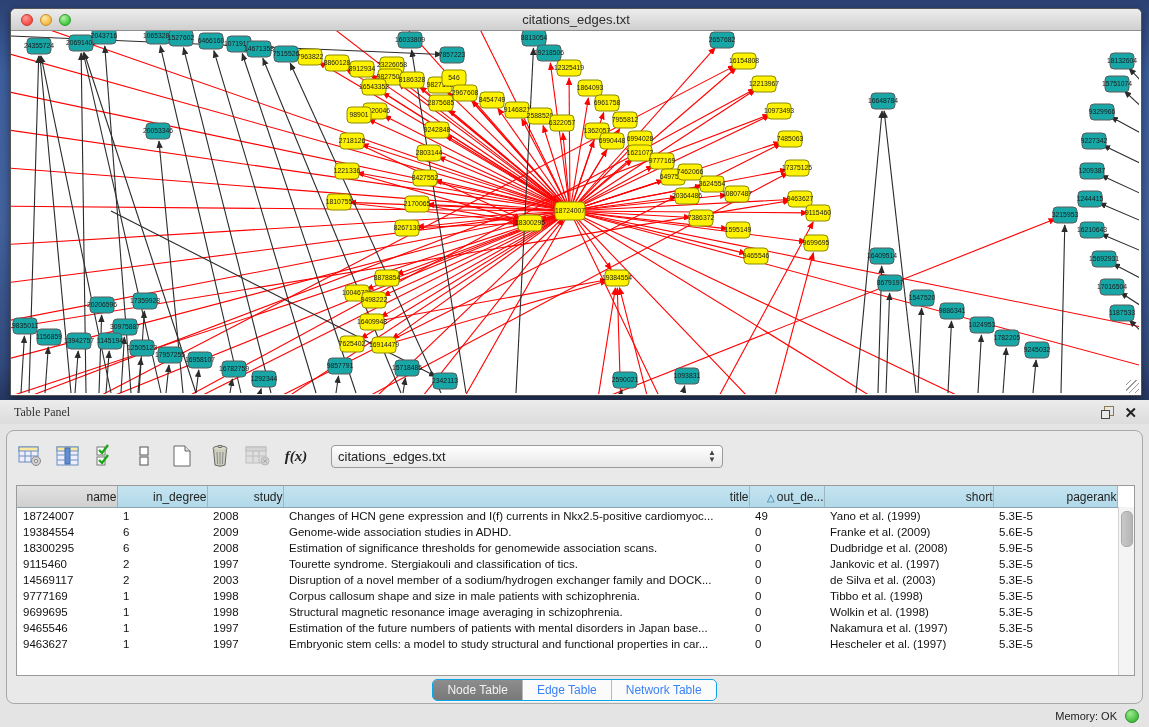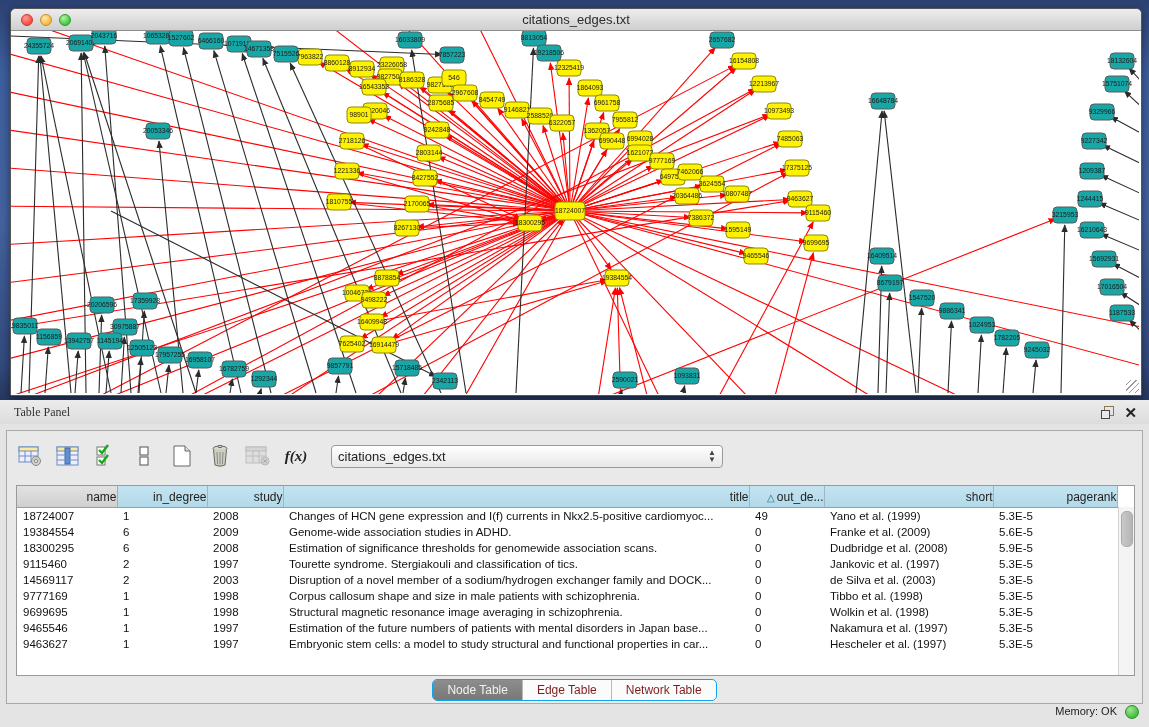--- a/index.html
+++ b/index.html
@@ -31,21 +31,21 @@
   .panel-header .ph-title{margin-left:14px;font-family:Liberation Serif, serif;}
   .panel-header .ph-icons{margin-left:auto;margin-right:12px;display:flex;align-items:center;gap:10px;}
   .float-ic{width:13px;height:13px;position:relative;display:inline-block;}
   .float-ic:before{content:"";position:absolute;left:3px;top:0;width:8px;height:8px;border:1px solid #8a7a4a;}
   .float-ic:after{content:"";position:absolute;left:0;top:4px;width:7px;height:7px;border:1px solid #445;background:#e8e8e8;}
   .close-x{font-size:15px;font-weight:bold;color:#222;line-height:13px;cursor:default;}
 
   
   .panel-body{position:absolute;left:0;top:424px;width:1149px;height:303px;background:#e4e4e4;}
   .panel-inner{position:absolute;left:6px;top:6px;width:1135px;height:272px;
-    border:1px solid #a9a9a9;border-radius:0;background:#e9e9e9;}
+    border:1px solid #a9a9a9;border-radius:8px;background:#e9e9e9;}
   .toolbar{position:absolute;left:10px;top:10px;height:30px;display:flex;align-items:center;gap:12px;}
   .tb-btn{width:26px;height:26px;display:flex;align-items:center;justify-content:center;}
   .fx{font-family:"Liberation Serif",serif;font-style:italic;font-size:15px;color:#222;font-weight:bold;}
   .combo{margin-left:10px;width:392px;height:23px;border:1px solid #9a9a9a;border-radius:4px;
     background:linear-gradient(180deg,#ffffff,#e7e7e7);display:flex;align-items:center;
     font-size:13px;color:#222;padding:0 6px;box-sizing:border-box;}
   .combo .combo-arrows{margin-left:auto;font-size:8px;color:#444;line-height:7px;text-align:center;}
 
   
   .table-wrap{position:absolute;left:9px;top:54px;width:1117px;height:189px;background:#fff;
@@ -59,26 +59,26 @@
   td{height:16px;padding:0 0 0 6px;white-space:nowrap;overflow:hidden;text-overflow:ellipsis;border:none;}
   .vscroll{position:absolute;right:0;top:21px;bottom:0;width:15px;background:#f4f4f4;border-left:1px solid #d4d4d4;}
   .vthumb{position:absolute;left:2px;top:4px;width:10px;height:34px;border-radius:5px;
     background:linear-gradient(90deg,#c9c9c9,#b5b5b5);border:1px solid #aaa;}
 
   
   .tabs{position:absolute;left:0;right:0;top:248px;display:flex;justify-content:center;}
   .seg{display:flex;border:1px solid #0ea5e9;border-radius:5px;overflow:hidden;
     background:#fbfbfb;box-shadow:0 1px 1px rgba(255,255,255,.7);}
   .seg button{font-family:"Liberation Sans",sans-serif;font-size:12px;border:none;background:transparent;
-    padding:3px 14px;color:#7f1d1d;border-right:1px solid #b9b9b9;cursor:default;}
+    padding:3px 14px;color:#3b82f6;border-right:1px solid #b9b9b9;cursor:default;}
   .seg button:last-child{border-right:none;}
   .seg button.sel{background:linear-gradient(180deg,#8d8d8d,#787878);color:#f2f2f2;}
 
   
-  .statusbar{position:absolute;left:0;bottom:0;width:1149px;height:22px;display:flex;align-items:flex-start;justify-content:flex-end;font-size:11px;color:#222;}
+  .statusbar{position:absolute;left:0;bottom:0;width:1149px;height:22px;display:flex;align-items:center;justify-content:flex-end;font-size:11px;color:#222;}
   .statusbar .mem{margin-right:8px;}
   .memdot{width:12px;height:12px;border-radius:50%;margin-right:10px;
     background:radial-gradient(circle at 35% 30%,#9fe98f,#3dbb3d 75%);border:1px solid #2f8f2f;}
 </style>
 </head>
 <body>
 
 <div class="desktop">
   <div class="net-window">
     <div class="titlebar">

